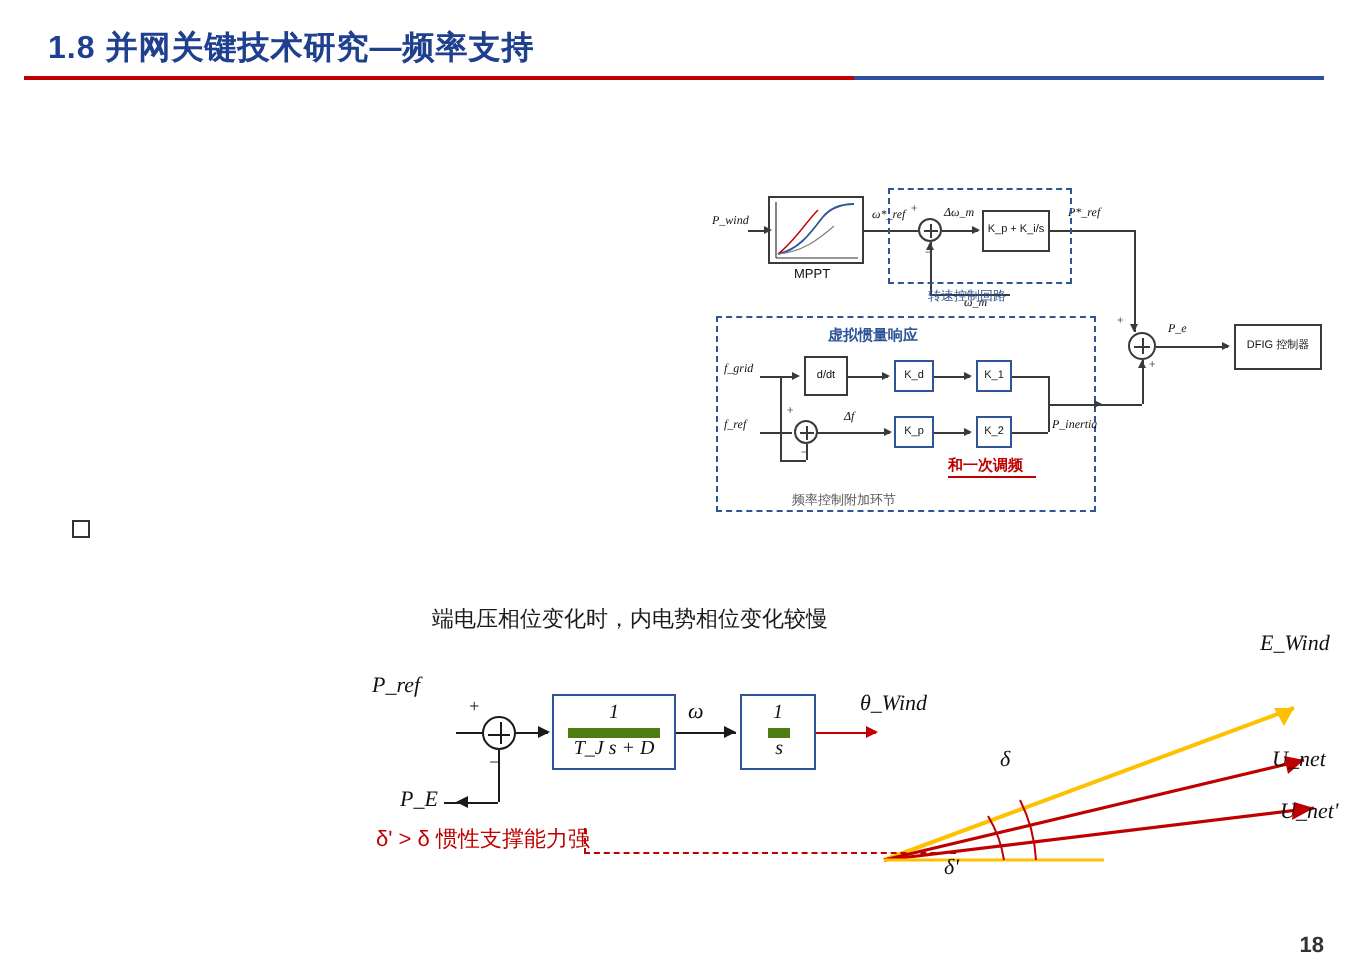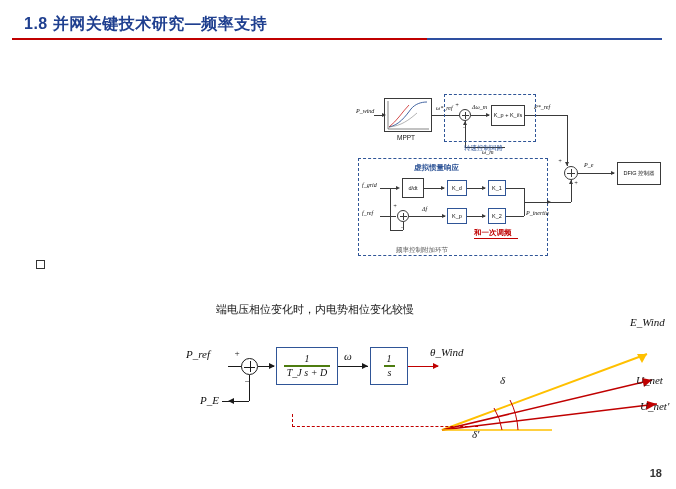--- a/index.html
+++ b/index.html
@@ -200,21 +200,21 @@
   }
   .frac {
     display: inline-block;
     text-align: center;
     line-height: 1.05;
     font-family: "Liberation Serif", serif;
     font-style: italic;
     font-size: 10px;
   }
   .frac .num { display: block; padding: 0 3px 1px; }
-  .frac .den { display: block; border-top: 2px solid #4d7c0f; padding: 1px 3px 0; text-align: right; }
+  .frac .den { display: block; border-top: 5px solid #4d7c0f; padding: 1px 3px 0; text-align: right; }
   .lo-lbl {
     position: absolute;
     font-family: "Liberation Serif", serif;
     font-style: italic;
     font-size: 11px;
     color: #111;
     white-space: nowrap;
   }
   .lo-lbl.sansred {
     font-family: "Liberation Sans", sans-serif;
@@ -397,21 +397,21 @@
     <div class="box" style="left:265px; top:74px; width:44px; height:23px;">
       <span>DFIG 控制器</span>
     </div>
 
   </div>
 
   <div class="dgm" style="left:0px; top:296px; width:550px; height:170px;">
 
     <div class="lower-cap" style="left:216px; top:6px;">端电压相位变化时，内电势相位变化较慢</div>
 
-    <div class="lo-lbl" style="left:186px; top:52px;">P_ref</div>
+    <div class="lo-lbl" style="left:186px; top:41px;">P_ref</div>
     <div class="lo-line-h" style="left:228px; top:70px; width:14px;"></div>
 
     <div class="lo-sum" style="left:241px; top:62px; width:17px; height:17px;"></div>
     <div class="lo-lbl" style="left:234px; top:52px; font-size:9px;">+</div>
     <div class="lo-lbl" style="left:244px; top:80px; font-size:9px;">−</div>
 
     <div class="lo-line-v" style="left:249px; top:79px; height:26px;"></div>
     <div class="lo-lbl" style="left:200px; top:98px;">P_E</div>
     <div class="lo-line-h" style="left:222px; top:105px; width:27px;"></div>
     <div class="lo-arrow" style="left:222px; top:101.5px; border-left-color:transparent; border-right:6px solid #1a1a1a;"></div>
@@ -455,16 +455,17 @@
     </svg>
     <div class="lo-lbl" style="left:630px; top:20px;">E_Wind</div>
     <div class="lo-lbl" style="left:636px; top:78px;">U_net</div>
     <div class="lo-lbl" style="left:640px; top:104px;">U_net'</div>
     <div class="lo-lbl" style="left:500px; top:78px;">δ</div>
     <div class="lo-lbl" style="left:472px; top:132px;">δ'</div>
 
     <div style="position:absolute; left:292px; top:130px; width:186px; height:1px; border-top:1px dashed #c00000;"></div>
     <div style="position:absolute; left:292px; top:118px; height:13px; border-left:1px dashed #c00000;"></div>
 
+    <div class="lo-lbl sansred" style="left:188px; top:116px;">δ' &gt; δ  惯性支撑能力强</div>
   </div>
 
   <div class="page-num">18</div>
 </div>
 
 </body></html>

